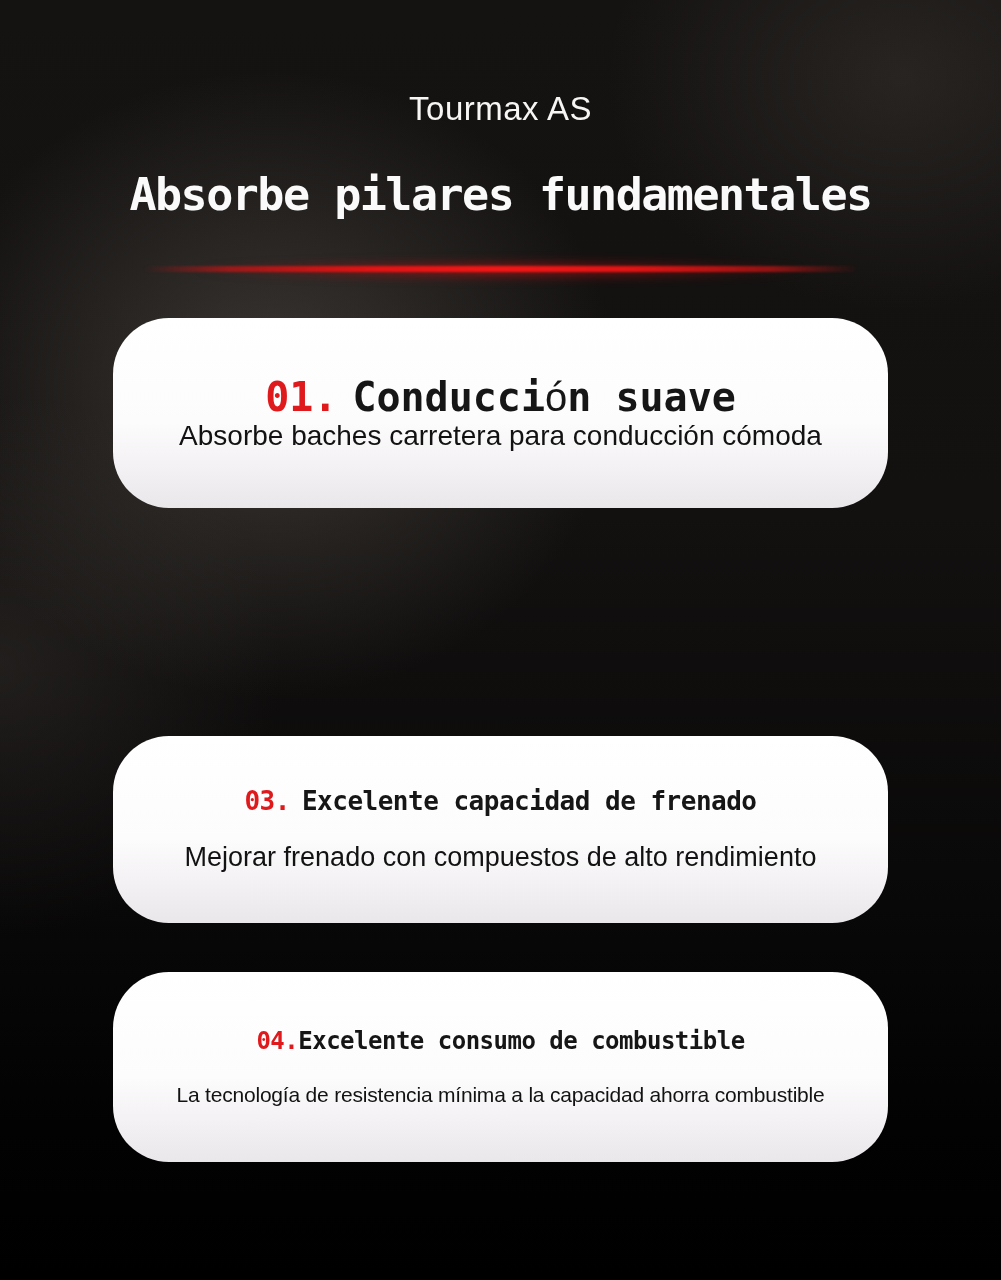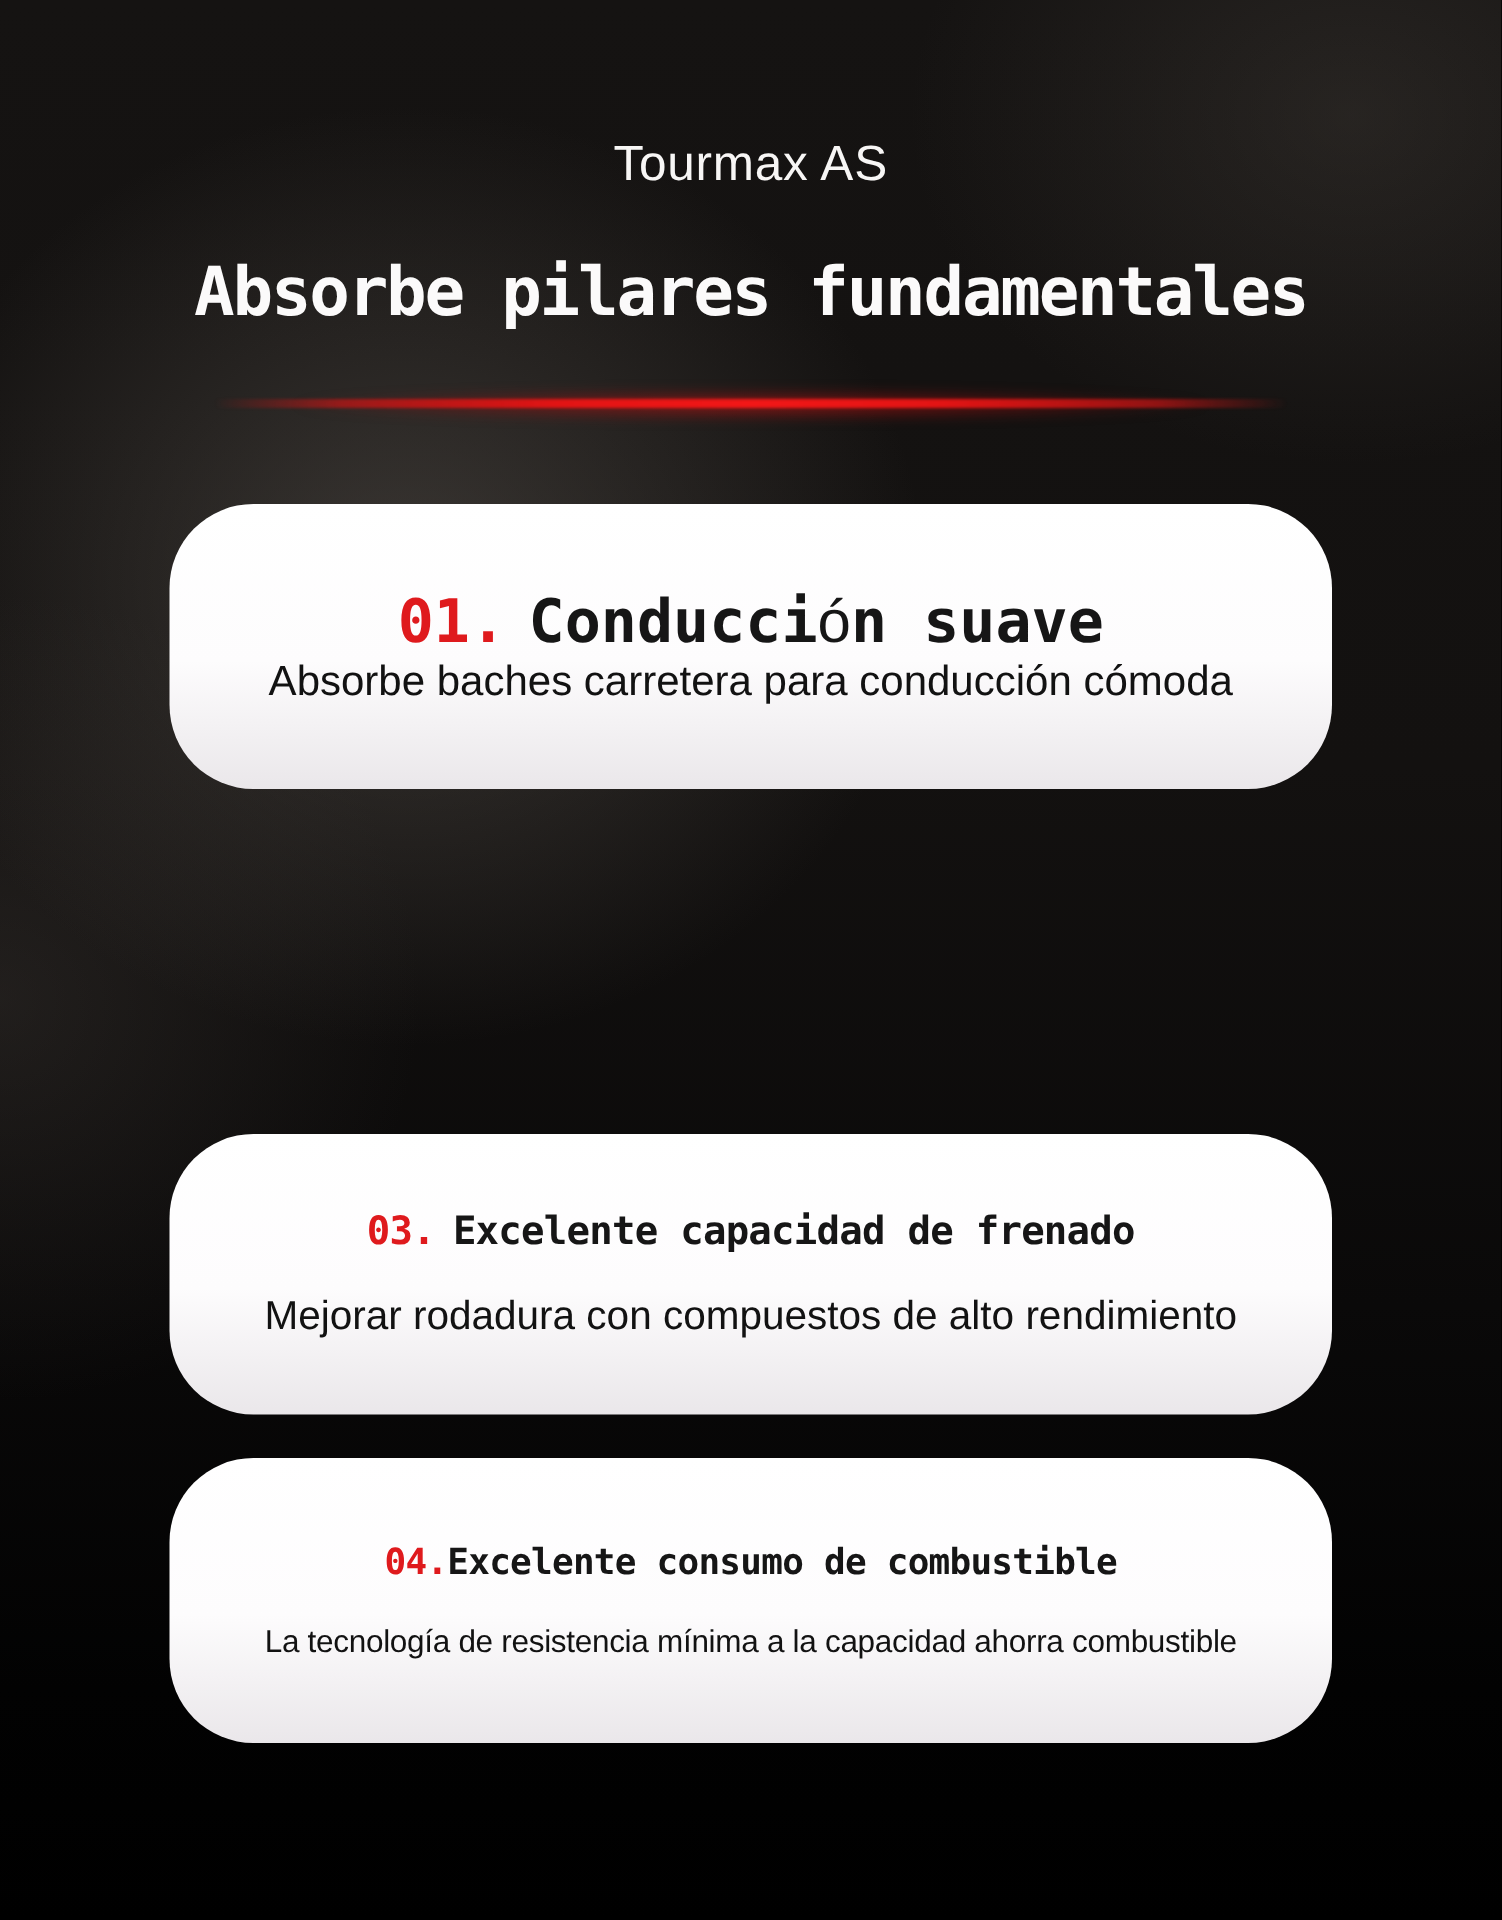--- a/index.html
+++ b/index.html
@@ -73,23 +73,23 @@
     width: 775px;
     border-radius: 56px;
     background: linear-gradient(180deg, #ffffff 0%, #fdfcfd 55%, #eae7ea 100%);
     display: flex;
     flex-direction: column;
     align-items: center;
     justify-content: center;
     text-align: center;
     padding: 0 32px;
   }
-  .card-1 { top: 336px; height: 190px; }
+  .card-1 { top: 318px; height: 190px; }
   .card-2 { top: 536px; height: 186px; gap: 18px; }
-  .card-3 { top: 756px; height: 187px; gap: 26px; }
+  .card-3 { top: 736px; height: 187px; gap: 26px; }
   .card-4 { top: 972px; height: 190px; gap: 28px; }
 
   .card-title {
     display: flex;
     align-items: baseline;
     justify-content: center;
     font-family: "DejaVu Sans Mono", "Liberation Mono", monospace;
     font-weight: 700;
     color: #161616;
     white-space: nowrap;
@@ -136,21 +136,21 @@
     </div>
     <p class="card-desc">Absorbe baches carretera para conducción cómoda</p>
   </section>
 
 
   <section class="card card-3">
     <div class="card-title">
       <span class="num blocky">03.</span>
       <span class="ttl blocky">Excelente capacidad de frenado</span>
     </div>
-    <p class="card-desc">Mejorar rodadura con compuestos de alto rendimiento</p>
+    <p class="card-desc">Mejorar frenado con compuestos de alto rendimiento</p>
   </section>
 
   <section class="card card-4">
     <div class="card-title">
       <span class="num blocky">04.</span>
       <span class="ttl blocky">Excelente consumo de combustible</span>
     </div>
     <p class="card-desc">La tecnología de resistencia mínima a la capacidad ahorra combustible</p>
   </section>
 

